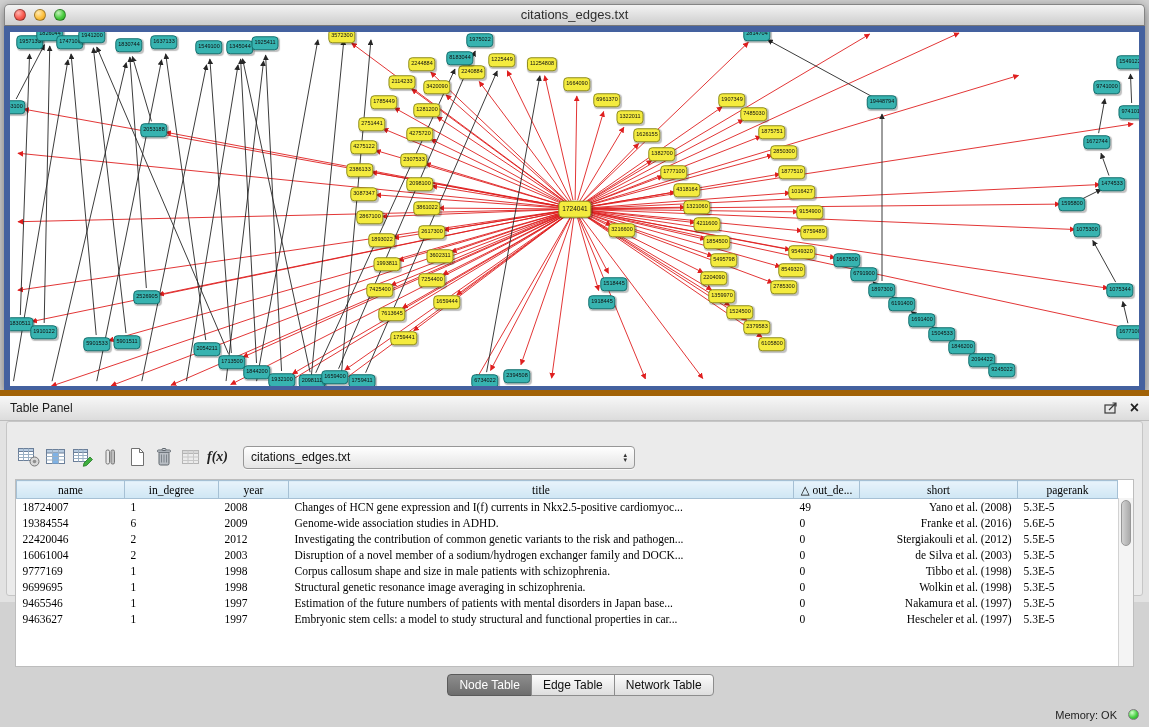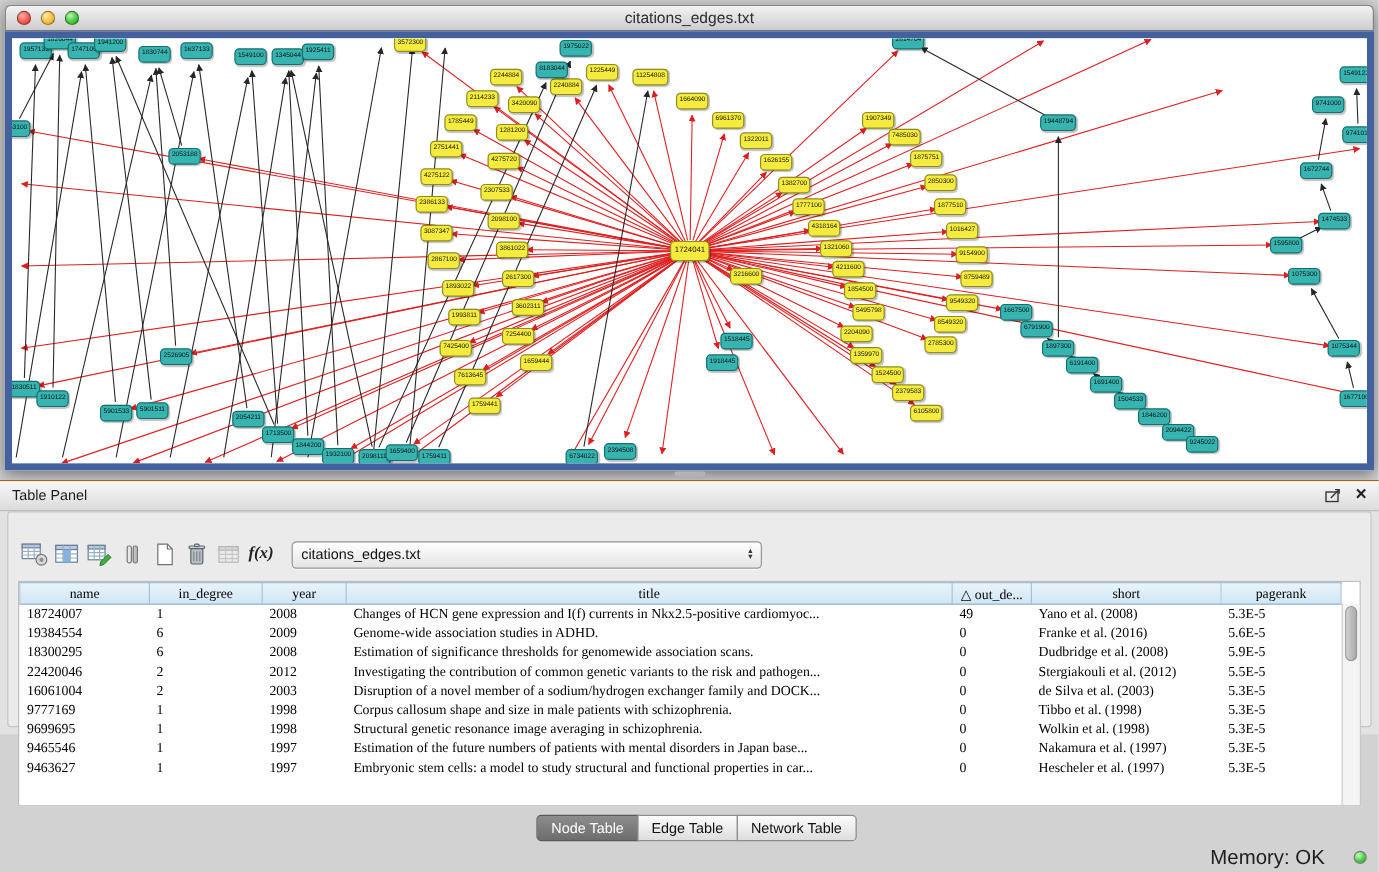--- a/index.html
+++ b/index.html
@@ -20,50 +20,50 @@
   .gnode{position:absolute;transform:translate(-50%,-50%);border-radius:4px;border:1px solid;font-size:5.5px;line-height:1;padding:3px 2px;color:#101010;white-space:nowrap;text-align:center;min-width:14px;box-shadow:1px 1px 1px rgba(0,0,0,0.25);cursor:default;}
   .gnode.teal{background:#37b3b0;border-color:#13706e;}
   .gnode.yellow{background:#f4eb3e;border-color:#8f8d1c;}
   .gnode.hub{font-size:6.5px;padding:4px 3px;z-index:3;}
 
   
   .divider{position:absolute;top:392px;left:0;width:100%;height:6px;}
   .divider::after{content:"";position:absolute;left:50%;top:1px;width:26px;height:4px;margin-left:-13px;border-radius:2px;background:#b3b3b3;}
 
   
-  .table-panel{position:absolute;top:400px;left:0;width:1149px;height:212px;background:#e2e2e2;border-top:1px solid #a16207;box-sizing:border-box;}
+  .table-panel{position:absolute;top:390px;left:0;width:1149px;height:212px;background:#e2e2e2;border-top:6px solid #a16207;box-sizing:border-box;}
   .panel-header{height:24px;background:linear-gradient(#f7f7f7,#dcdcdc);border-bottom:1px solid #bcbcbc;display:flex;align-items:center;justify-content:space-between;padding:0 10px;}
   .panel-title{font-size:12px;color:#1c1c1c;}
   .panel-actions{display:flex;align-items:center;gap:12px;}
   .panel-actions span{display:inline-flex;align-items:center;}
   .xmark{font-size:16px;font-weight:bold;color:#222;line-height:1;}
   .panel-body{position:absolute;left:6px;right:6px;top:25px;bottom:6px;background:#ebebeb;border:1px solid #c6c6c6;border-radius:3px;box-sizing:border-box;padding-top:20px;}
 
   .toolbar{display:flex;align-items:center;height:30px;padding:0 8px;}
   .tbicon{width:27px;height:26px;display:flex;align-items:center;justify-content:center;}
   .tbicon.fx{font-family:"Liberation Serif",serif;font-style:italic;font-weight:bold;font-size:14px;color:#222;}
   .selector{margin-left:12px;width:392px;height:23px;border:1px solid #979797;border-radius:4px;background:linear-gradient(#ffffff,#e4e4e4);display:flex;align-items:center;justify-content:space-between;padding:0 7px;box-sizing:border-box;font-size:12px;color:#111;box-shadow:0 1px 0 rgba(255,255,255,.7);}
   .updown{display:flex;flex-direction:column;line-height:0.75;font-size:7px;color:#333;}
   .updown i{font-style:normal;}
 
   .table-wrap{position:relative;margin:7px 8px 0;height:188px;background:#fff;border:1px solid #bdbdbd;box-sizing:border-box;overflow:hidden;font-family:Liberation Serif, serif;}
   table{border-collapse:collapse;table-layout:fixed;width:calc(100% - 15px);}
   th{background:linear-gradient(#e8f3fb,#cfe6f4);border:1px solid #a6c0d4;font-weight:normal;font-size:11.5px;height:18px;padding:0 4px;overflow:hidden;white-space:nowrap;box-sizing:border-box;color:#000;}
   td{font-size:11.5px;height:16px;padding:0 6px;white-space:nowrap;overflow:hidden;box-sizing:border-box;color:#000;}
-  td.c{text-align:left;}
+  td.c{text-align:right;}
   .vscroll{position:absolute;top:18px;right:0;bottom:0;width:15px;background:#f4f4f4;border-left:1px solid #d2d2d2;box-sizing:border-box;}
   .vscroll .thumb{position:absolute;top:2px;left:2px;right:2px;height:44px;border-radius:6px;background:linear-gradient(90deg,#d2d2d2,#a9a9a9);border:1px solid #979797;}
 
   .tabs{display:flex;justify-content:center;margin-top:7px;}
   .tab{font-family:"Liberation Sans",sans-serif;font-size:12px;padding:3px 11px;border:1px solid #8d8d8d;background:linear-gradient(#fcfcfc,#dedede);color:#111;margin-left:-1px;cursor:default;}
   .tab:first-child{border-radius:4px 0 0 4px;margin-left:12px;}
   .tab:last-child{border-radius:0 4px 4px 0;}
   .tab.selected{background:linear-gradient(#8d8d8d,#6d6d6d);color:#fff;border-color:#5a5a5a;}
 
-  .status-bar{position:absolute;left:0;bottom:0;width:100%;height:25px;display:flex;align-items:center;justify-content:flex-end;padding:0 10px;box-sizing:border-box;gap:24px;font-size:17px;color:#1e1e1e;}
+  .status-bar{position:absolute;left:0;bottom:0;width:100%;height:25px;display:flex;align-items:center;justify-content:flex-end;padding:0 10px;box-sizing:border-box;gap:11px;font-size:11px;color:#1e1e1e;}
   .mem-dot{width:11px;height:11px;border-radius:50%;background:radial-gradient(circle at 35% 30%,#d2ffca,#47cf42 55%,#1f9e1d);border:1px solid #7c7c7c;box-sizing:border-box;}
 </style>
 </head>
 <body>
 
 <div class="page">
 
   <div class="net-window">
     <div class="titlebar">
       <div class="lights">
@@ -444,29 +444,20 @@
               <tr>
                 <td>19384554</td>
                 <td>6</td>
                 <td>2009</td>
                 <td>Genome-wide association studies in ADHD.</td>
                 <td>0</td>
                 <td class="c">Franke et al. (2016)</td>
                 <td>5.6E-5</td>
               </tr>
               <tr>
-                <td>18300295</td>
-                <td>6</td>
-                <td>2008</td>
-                <td>Estimation of significance thresholds for genomewide association scans.</td>
-                <td>0</td>
-                <td class="c">Dudbridge et al. (2008)</td>
-                <td>5.9E-5</td>
-              </tr>
-              <tr>
                 <td>22420046</td>
                 <td>2</td>
                 <td>2012</td>
                 <td>Investigating the contribution of common genetic variants to the risk and pathogen...</td>
                 <td>0</td>
                 <td class="c">Stergiakouli et al. (2012)</td>
                 <td>5.5E-5</td>
               </tr>
               <tr>
                 <td>16061004</td>

